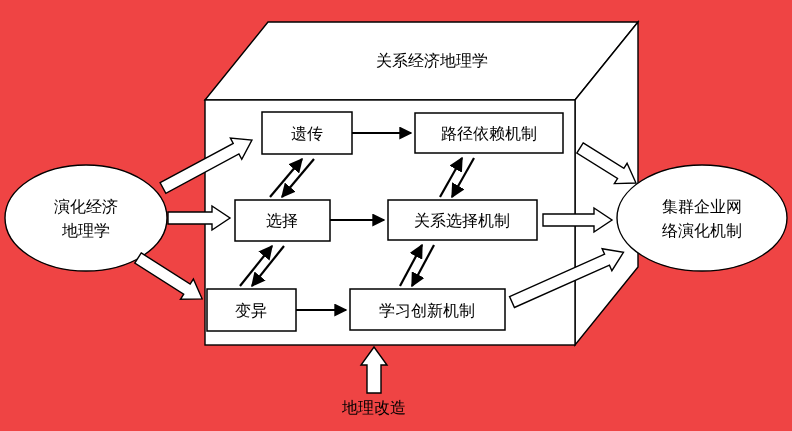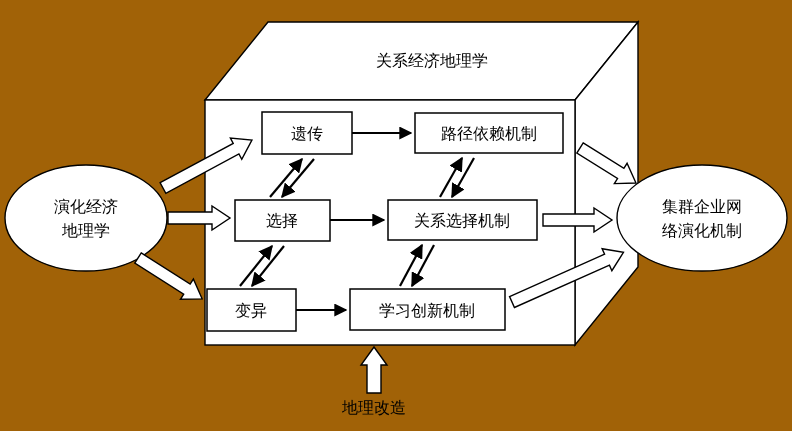--- a/index.html
+++ b/index.html
@@ -5,21 +5,21 @@
   html, body {
     margin: 0;
     padding: 0;
     background: #ffffff;
     font-family: "Liberation Serif", "DejaVu Serif", serif;
   }
   .canvas {
     position: relative;
     width: 792px;
     height: 431px;
-    background: #a16207;
+    background: #ef4444;
     overflow: hidden;
     text-align: center;
   }
   svg { display: block; }
   .shape {
     fill: #ffffff;
     stroke: #000000;
     stroke-width: 1.4;
   }
   .ibox {

